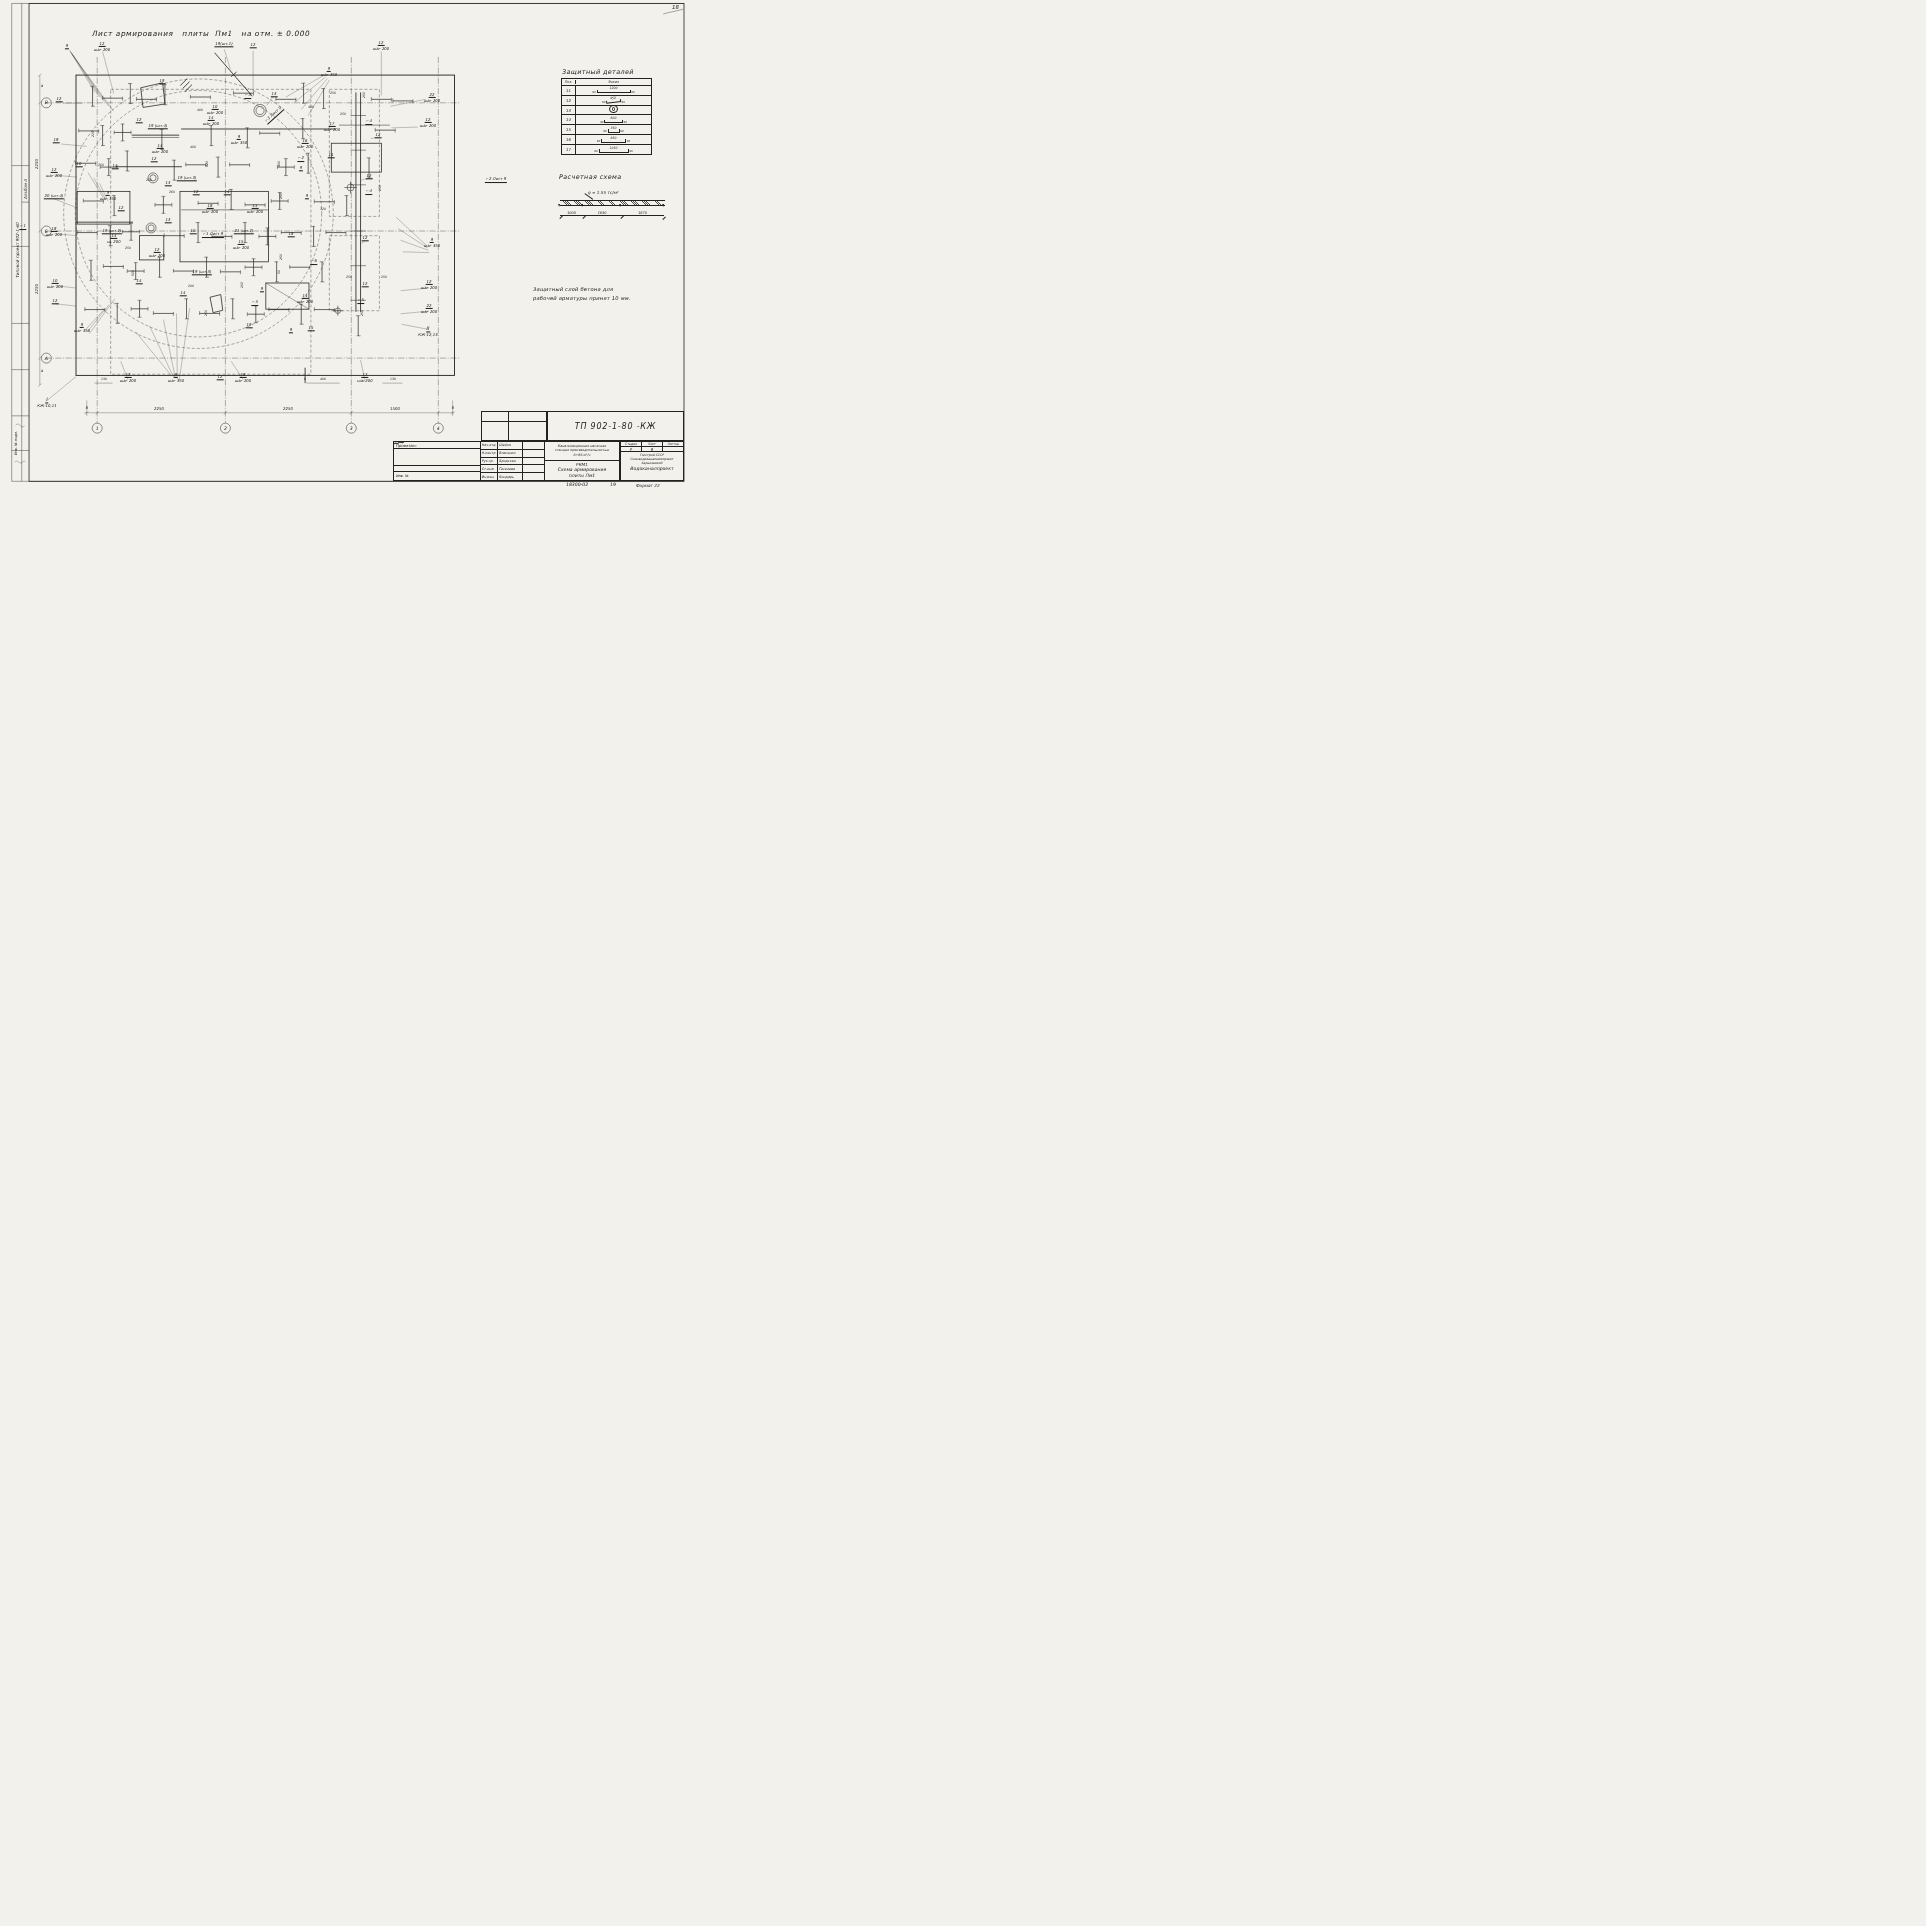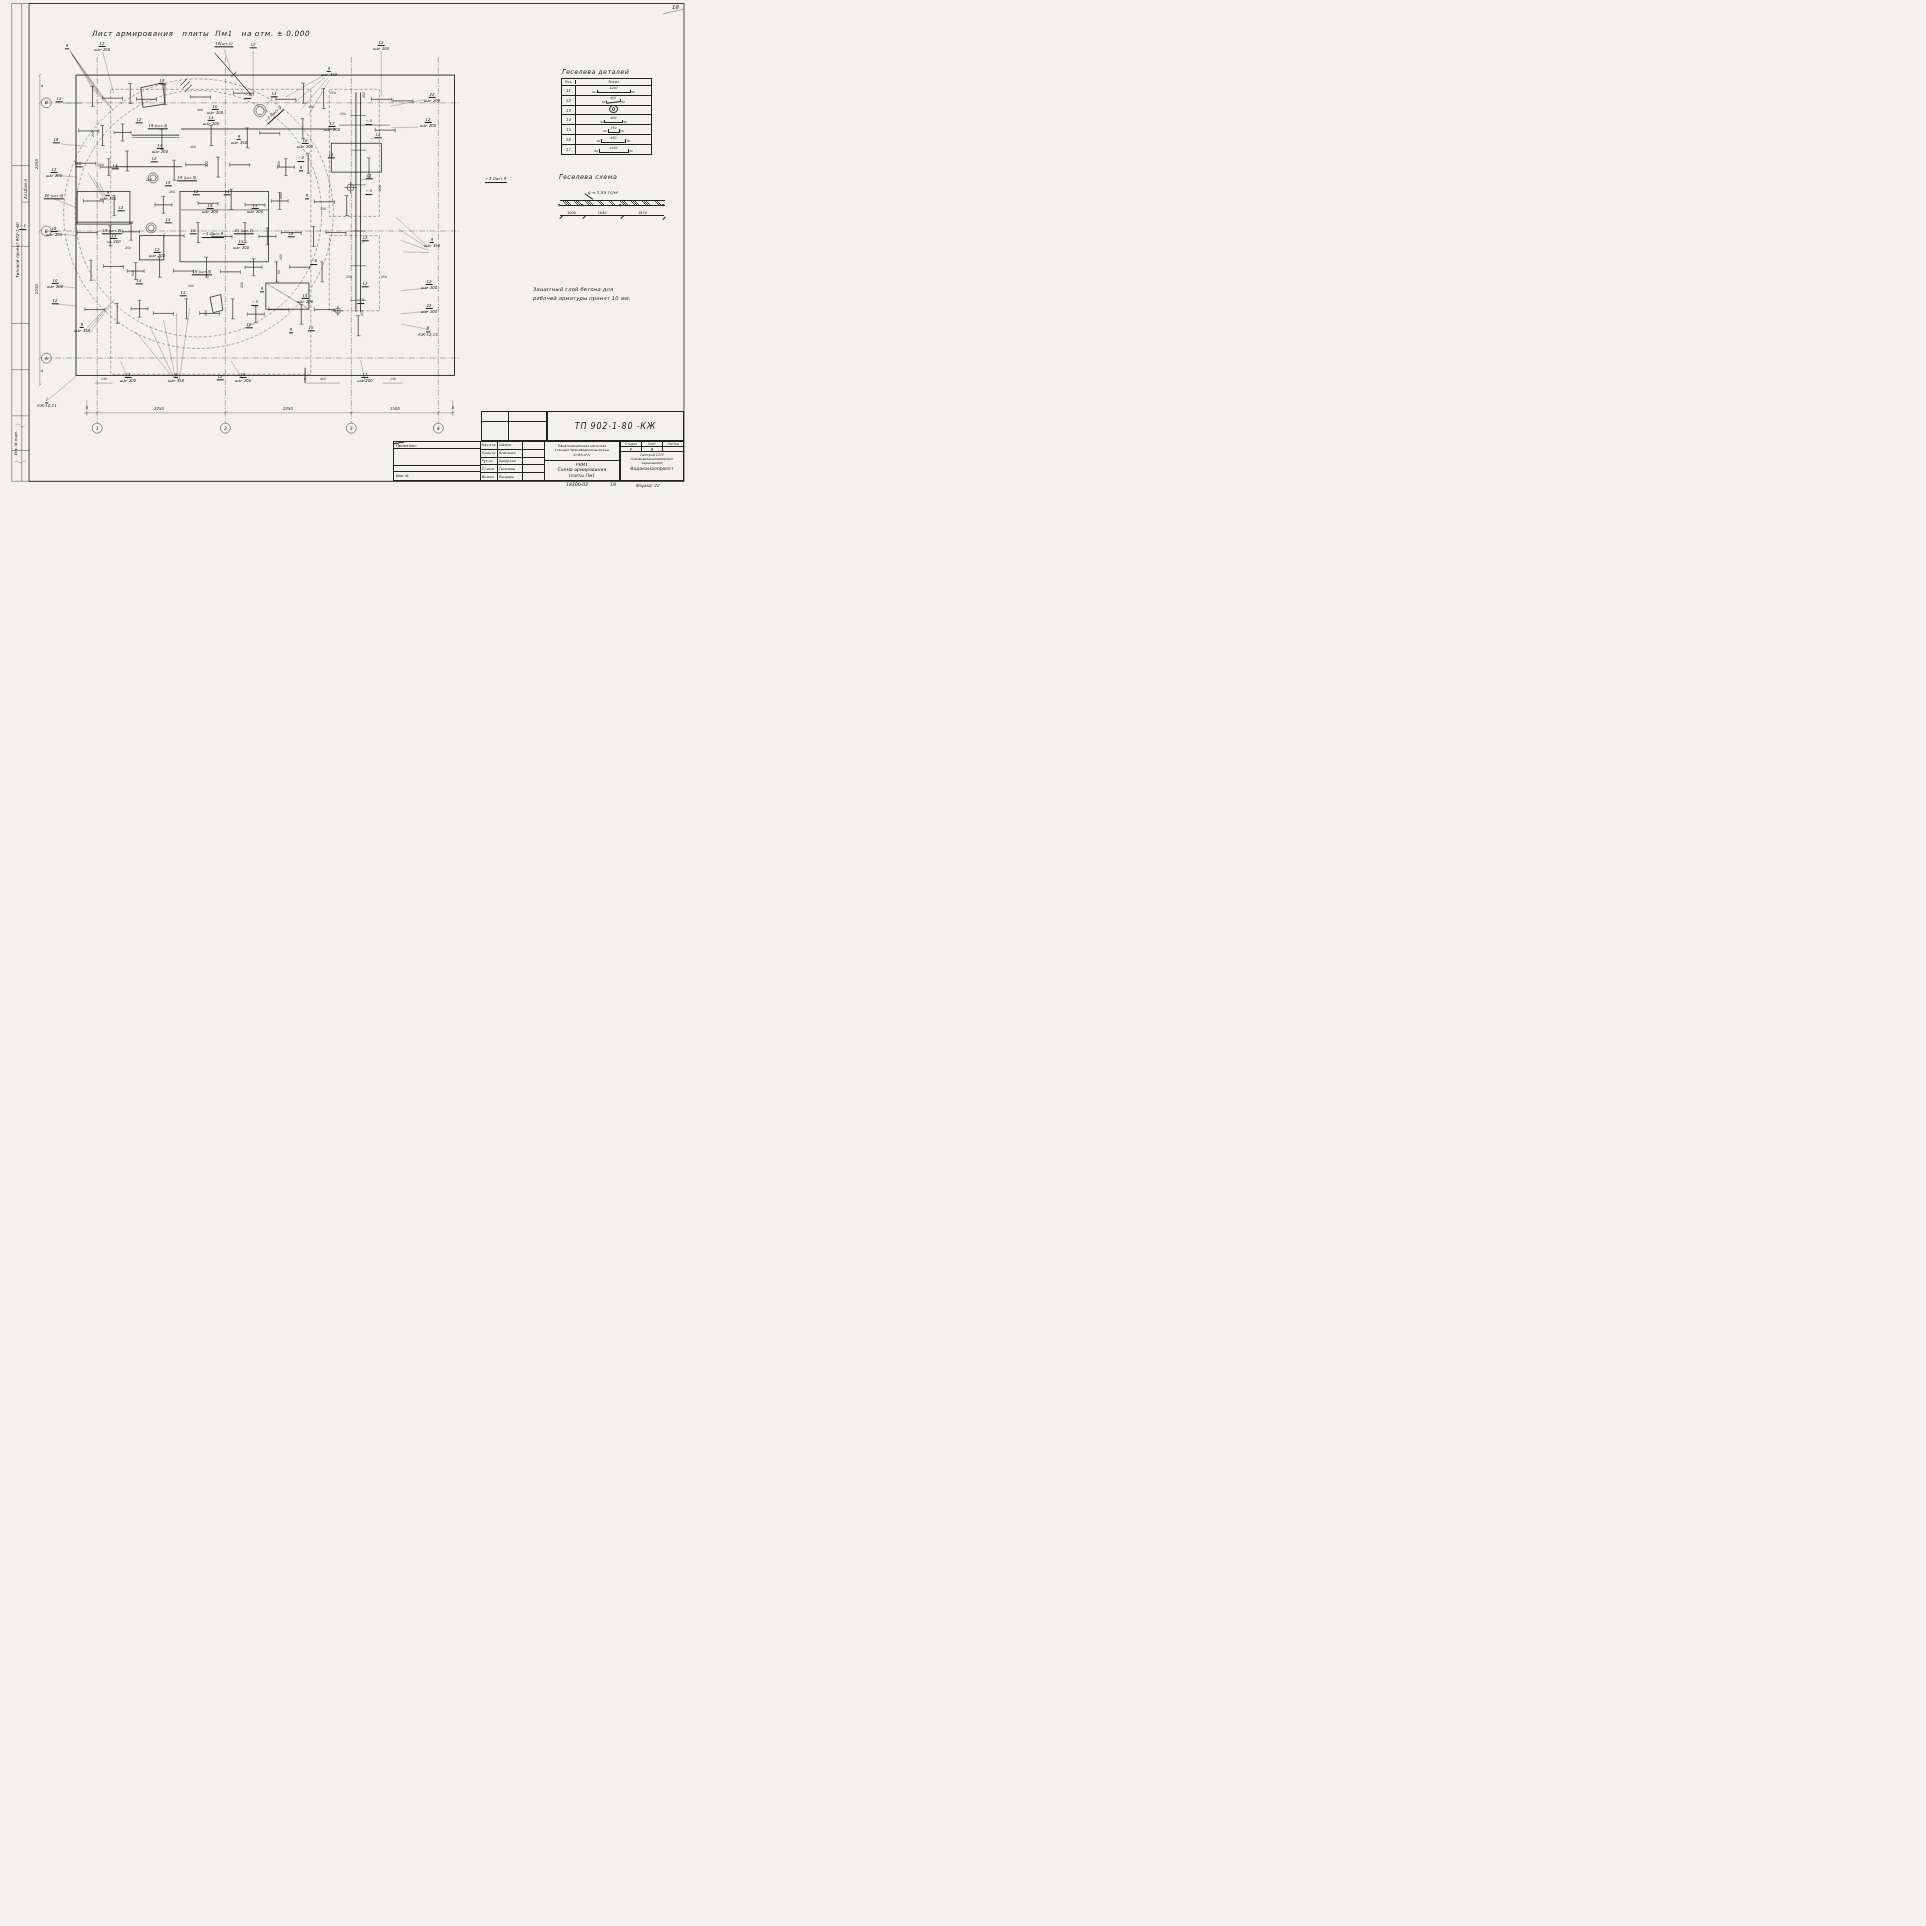--- a/index.html
+++ b/index.html
@@ -769,21 +769,21 @@
       <span class="ct">2250</span>
     </div>
     <div class="callout plain" style="left: 42px; top: 86px; transform: translate(-50%, -50%);">
       <span class="ct">а</span>
     </div>
     <div class="callout plain" style="left: 42px; top: 371px; transform: translate(-50%, -50%);">
       <span class="ct">а</span>
     </div>
   </div>
 
-<div class="panel-title" style="left:562px;top:68px">Геселева деталей</div>
+<div class="panel-title" style="left:562px;top:68px">Защитный деталей</div>
 <div class="pl">
   <div class="pl-head">
     <div class="h1">Поз.</div>
     <div class="h2">Эскиз</div>
   </div>
   <div id="parts-rows">
       <div class="pl-row">
         <div class="pl-pos">11</div>
         <div class="pl-sk">
           <span class="h90">90</span>
@@ -845,21 +845,21 @@
           <span class="h90">90</span>
           <span class="bar" style="width:30px">
             <i>1050</i>
           </span>
           <span class="h90">90</span>
         </div>
       </div>
     </div>
 </div>
 
-<div class="panel-title" style="left:559px;top:173px">Геселева схема</div>
+<div class="panel-title" style="left:559px;top:173px">Расчетная схема</div>
 <div class="calc">
   <div class="q-label">q = 1.55 тс/м²</div>
   <div class="q-line"></div>
   <div class="load-bar"></div>
   <div class="sup" id="calc-sup">
       <i style="left: 0px;"></i>
       <i style="left: 23px;"></i>
       <i style="left: 61px;"></i>
       <i style="left: 104px;"></i>
     </div>

